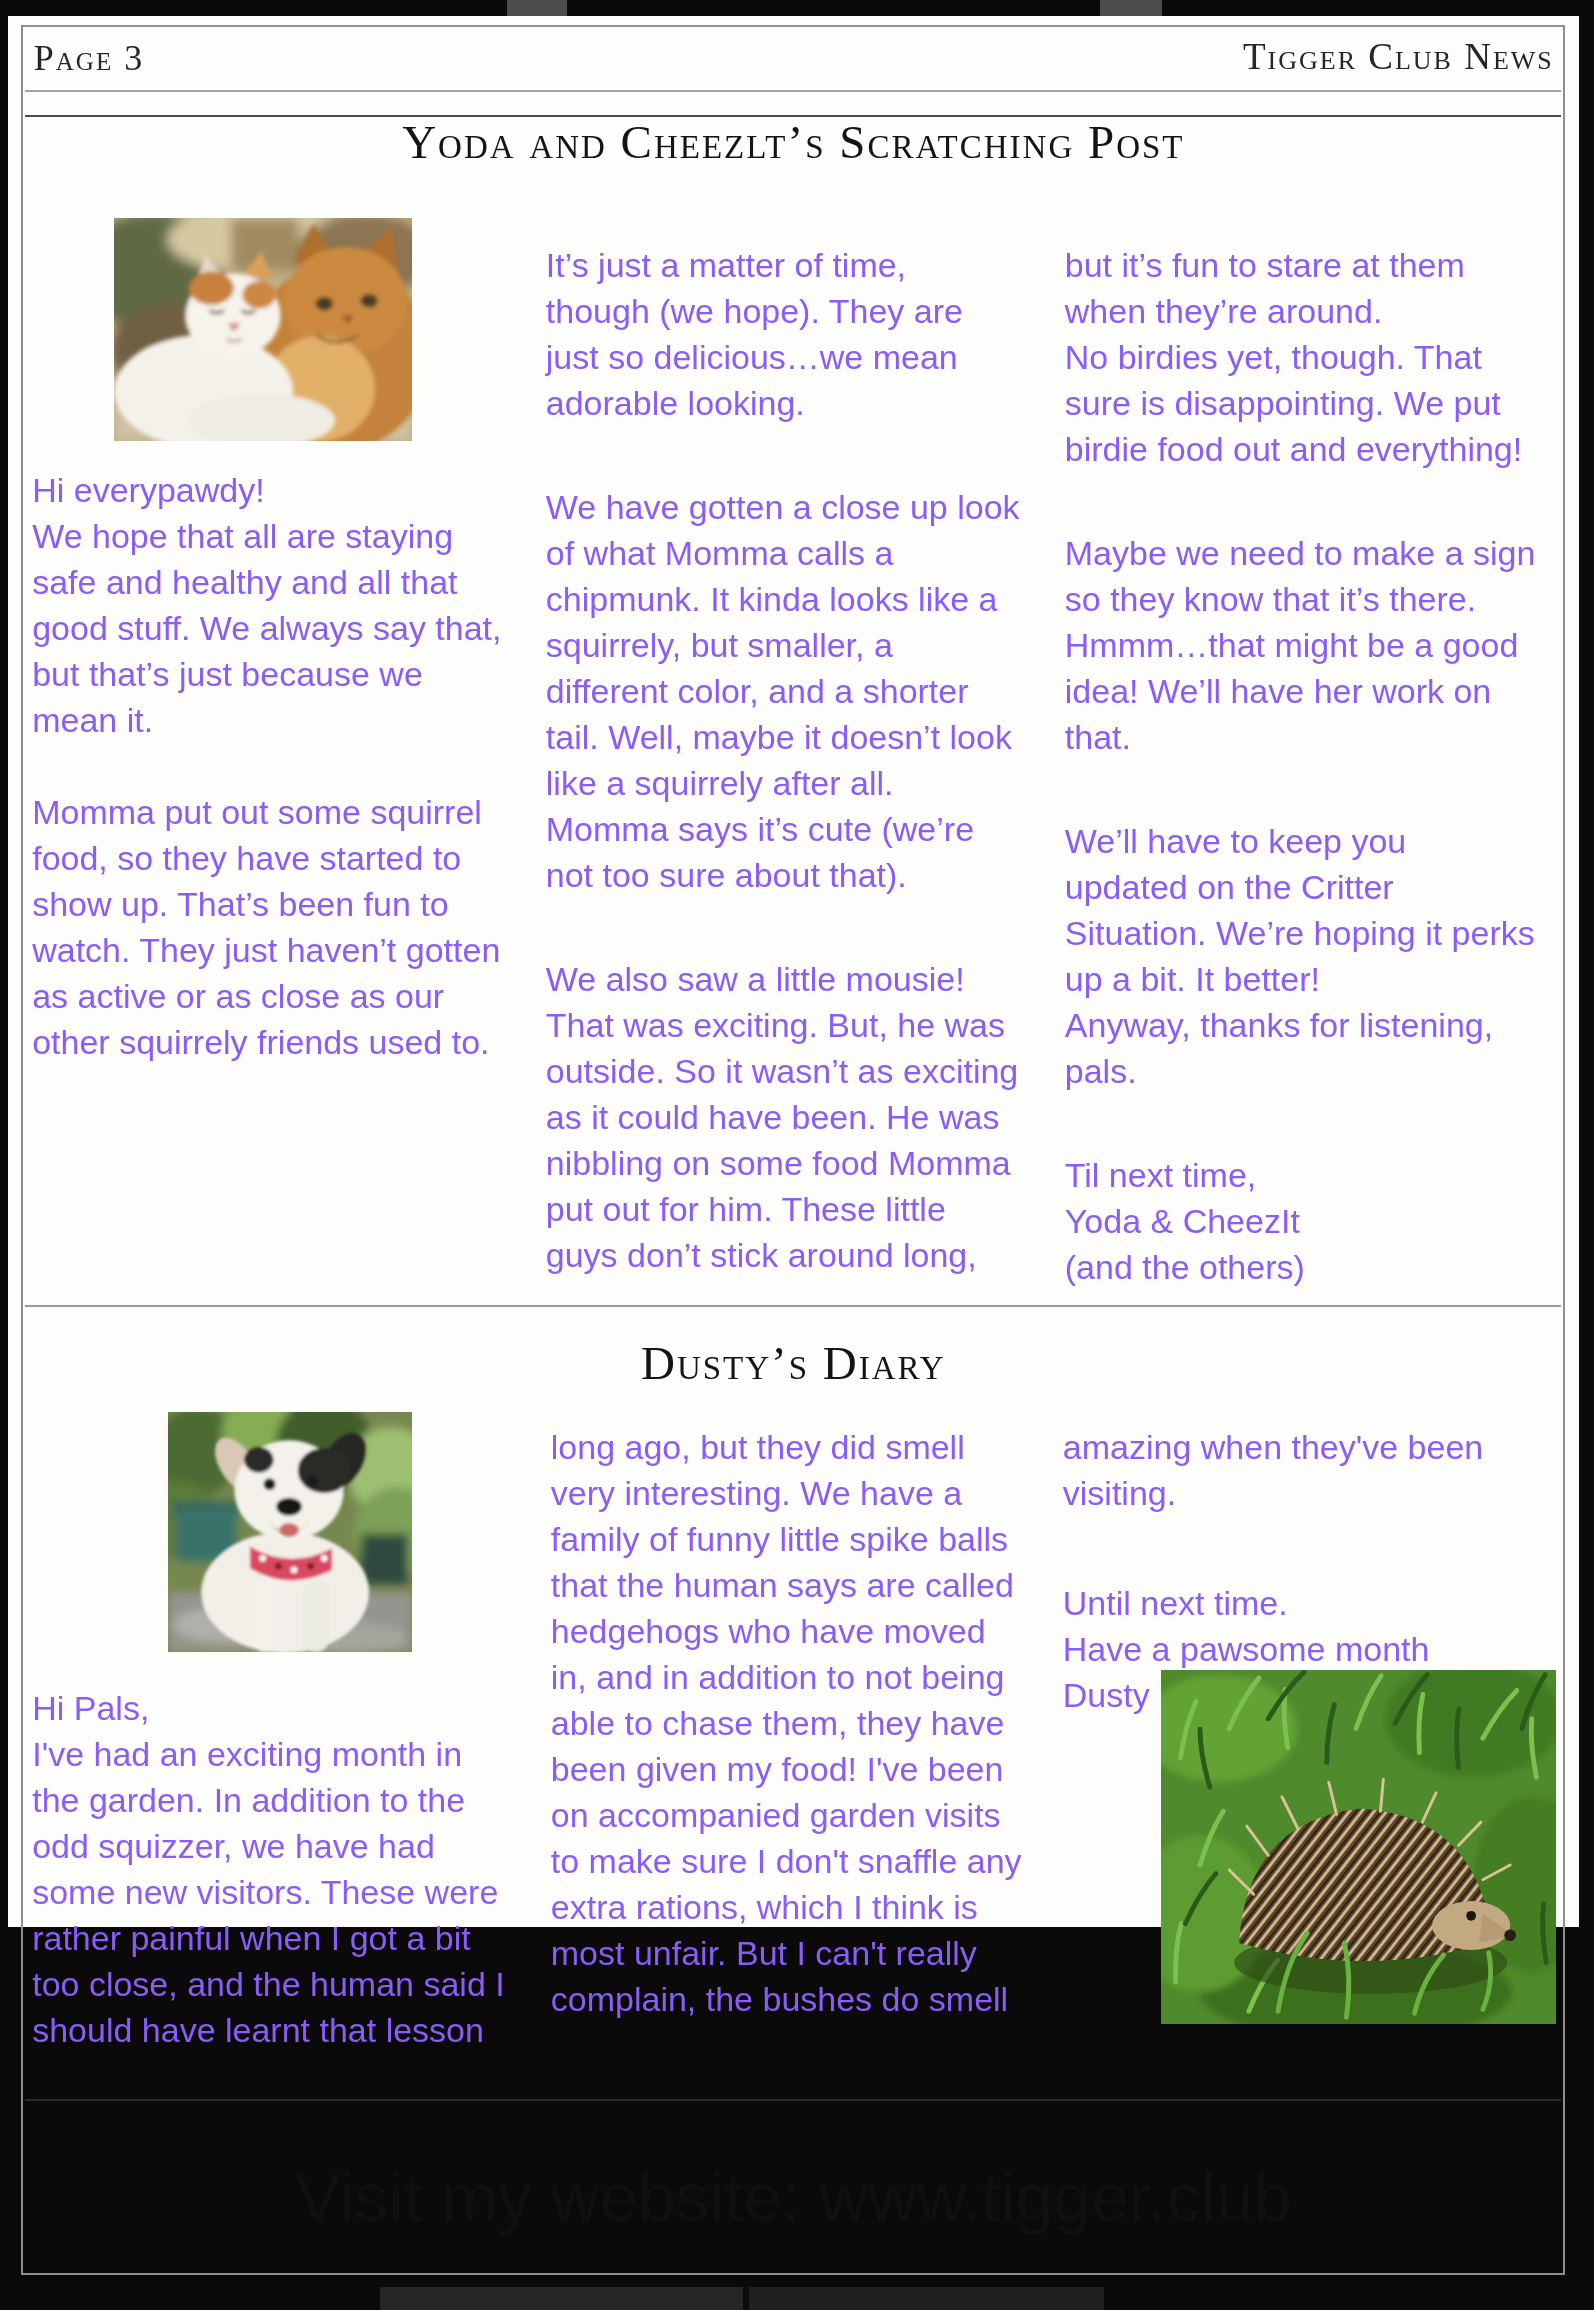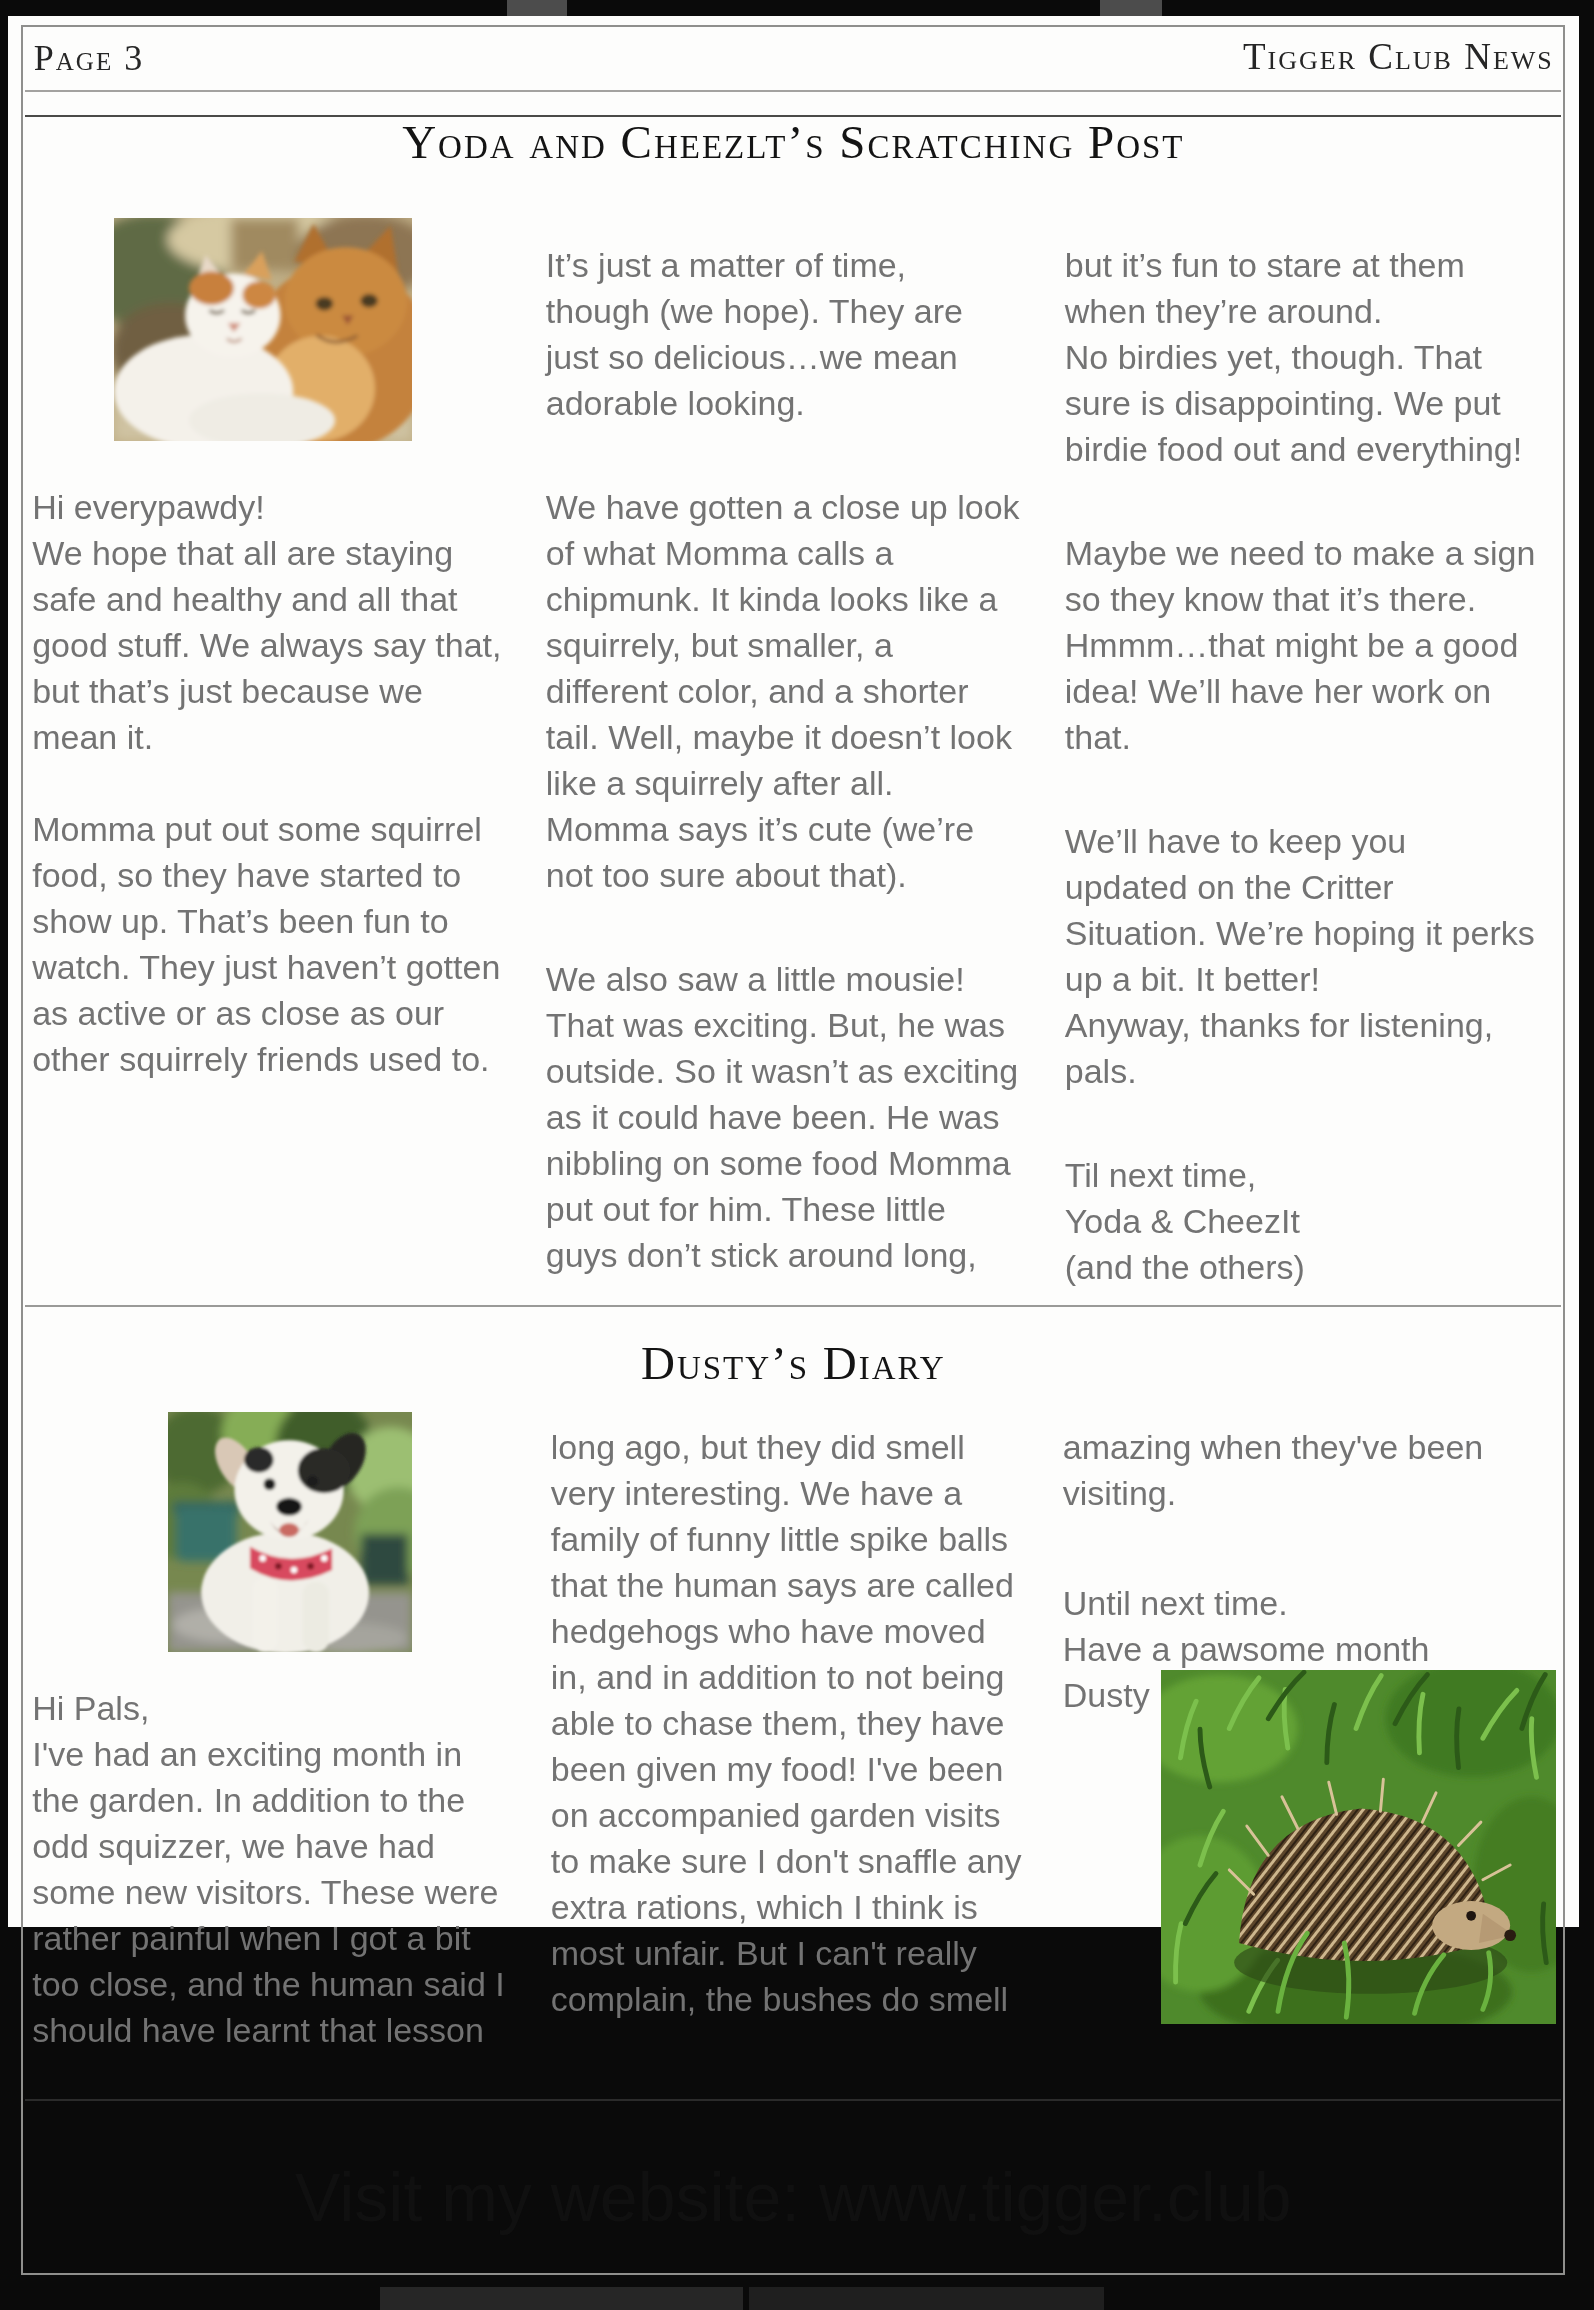--- a/index.html
+++ b/index.html
@@ -32,27 +32,27 @@
   }
   #yoda-title  { top:99px; }
   #dusty-title { top:1320px; }
 
   .rule { position:absolute; left:17.6px; width:1536px; }
   .rule-gray    { top:74px;   height:2.9px; background:#a3a2a0; }
   .rule-dark    { top:99px;  height:2px; background:#4a4a48; }
   .rule-section { top:1289px; height:2.9px; background:#9a9a98; }
   .rule-footer  { top:2083px; height:2.9px; background:#2b2b2b; }
 
-  .body-text { position:absolute; font-size:34px; line-height:46px; color:#737373; }
+  .body-text { position:absolute; font-size:34px; line-height:46px; color:#8b5cf6; }
   .body-text p { margin:0; white-space:pre-line; }
   .body-text p.gap    { margin-top:46px; }
   .body-text p.gap-lg { margin-top:58px; }
   .body-text p.gap-xl { margin-top:64px; }
 
-  #y-col1 { left:24.4px;   top:451px;  width:532px;margin-top:17px; }
+  #y-col1 { left:24.4px;   top:451px;  width:532px; }
   #y-col2 { left:538px;  top:226px;  width:534px; }
   #y-col3 { left:1057px; top:226px;  width:534px; }
   #d-col1 { left:24.4px;   top:1669px; width:534px; }
   #d-col2 { left:543px;  top:1408px; width:532px; }
   #d-col3 { left:1055px; top:1408px; width:527px; }
 
   .photo { position:absolute; overflow:hidden; }
   #cats-photo     { left:106px;  top:202px;  width:298px; height:223px; }
   #dog-photo      { left:160px;  top:1396px; width:244px; height:240px; }
   #hedgehog-photo { left:1153px; top:1654px; width:395px; height:354px; }

